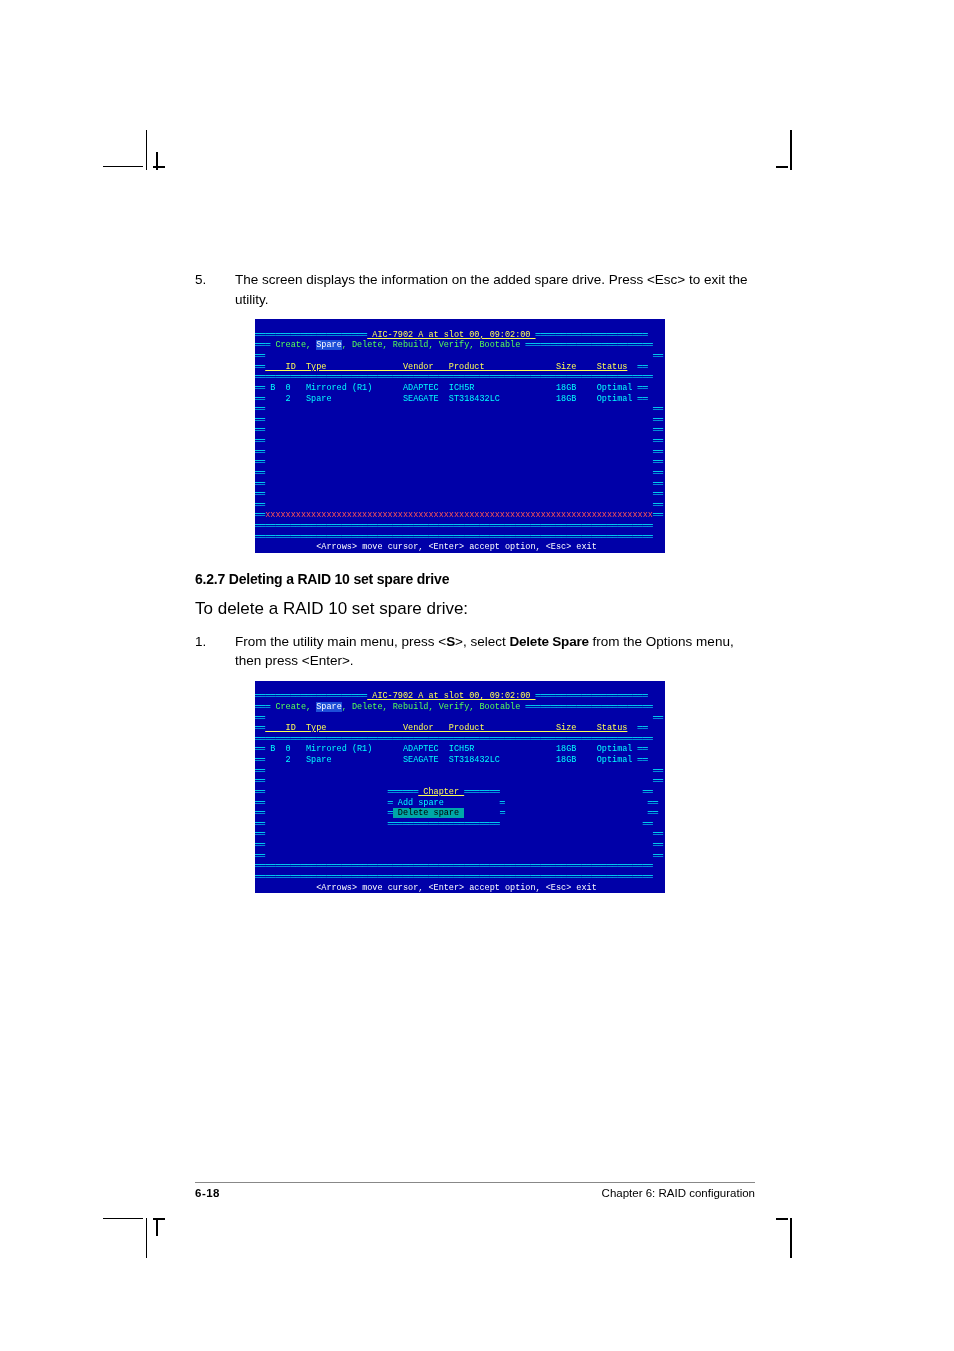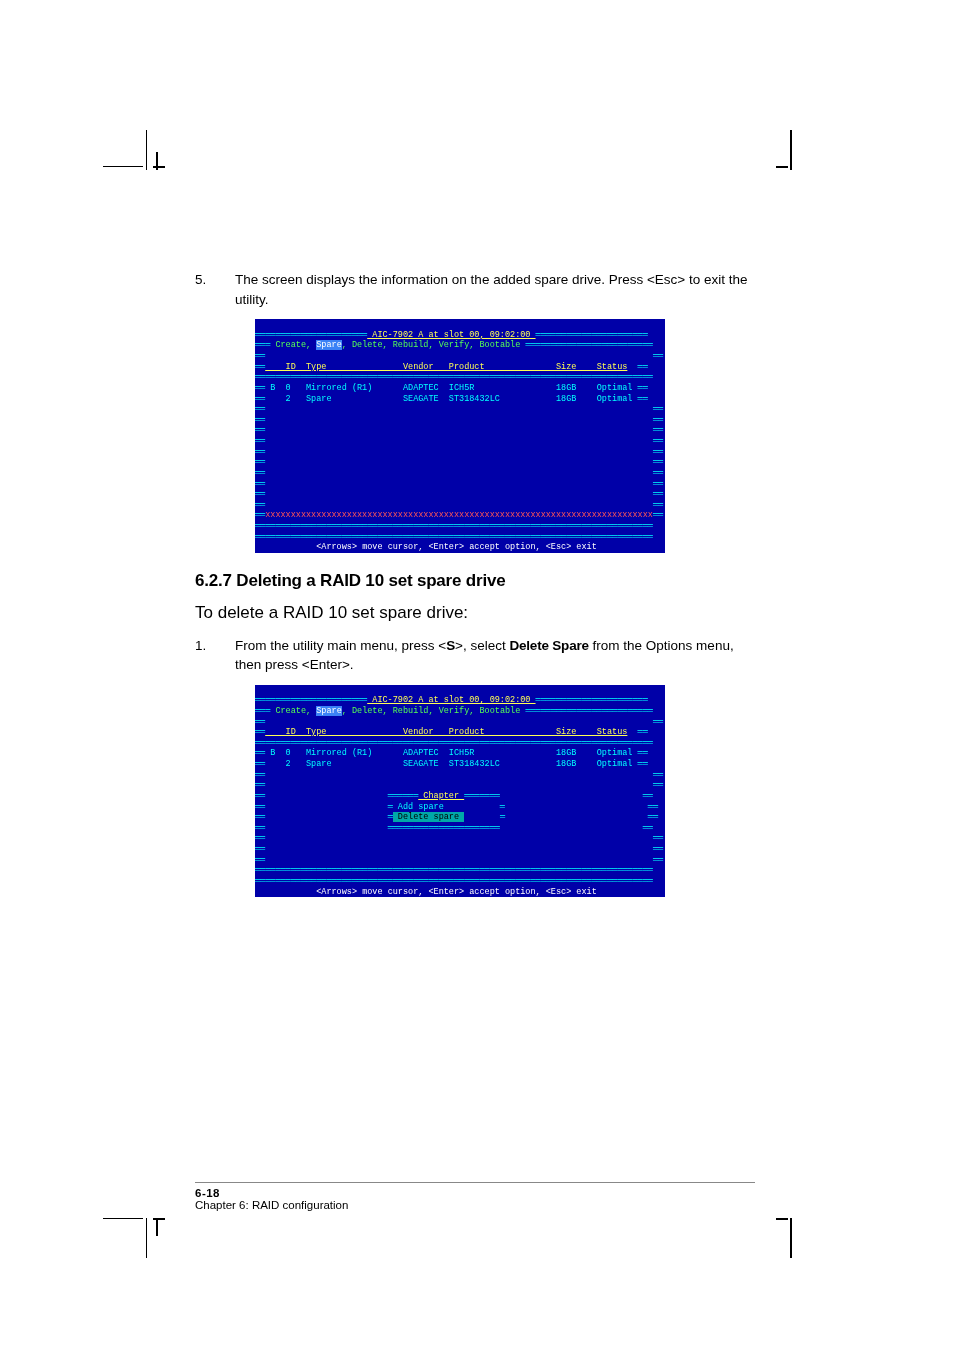--- a/index.html
+++ b/index.html
@@ -28,21 +28,21 @@
   .page {
     position: absolute;
     top: 270px;
     left: 195px;
     width: 560px;
   }
   .step { display: flex; margin-bottom: 6px; font-size: 13.5px; line-height: 1.45; }
   .step-num { width: 40px; flex-shrink: 0; }
   .step-text { flex: 1; }
   .heading {
-    font-size: 17px;
+    font-size: 14px;
     font-weight: 700;
     margin: 18px 0 10px 0;
     letter-spacing: -0.2px;
   }
   .para { font-size: 17px; line-height: 1.45; margin-bottom: 10px; }
   .bold { font-weight: 700; letter-spacing: -0.2px; }
 
   .bios {
     width: 410px;
     margin: 10px 0 18px 60px;
@@ -53,33 +53,32 @@
     color: #00ffff;
     white-space: pre;
     position: relative;
   }
   .yellow { color: #ffff55; text-decoration: underline; }
   .white { color: #ffffff; }
   .cyan { color: #00ffff; }
   .red { color: #ff5555; }
   .green { color: #55ff55; }
   .hl { background: #00a8a8; color: #000; }
-  .hl-white { background: #3b82f6; color: #ffffff; }
+  .hl-white { background: #1d4ed8; color: #ffffff; }
   .border-edge { color: #00ffff; }
   .page-footer {
     position: absolute;
     top: 1182px;
     left: 195px;
     width: 560px;
     border-top: 1px solid #888;
     padding-top: 4px;
     display: flex;
     justify-content: space-between;
     font-size: 11.5px;
-    flex-direction: column;
   }
   .footer-left { font-weight: 700; letter-spacing: 0.5px; }
   .footer-right { font-weight: 400; }
 </style>
 </head>
 <body>
 
 <div class="crop-mark cm-tl-h"></div>
 <div class="crop-mark cm-tl-v"></div>
 <div class="crop-mark cm-tl-h2"></div>

